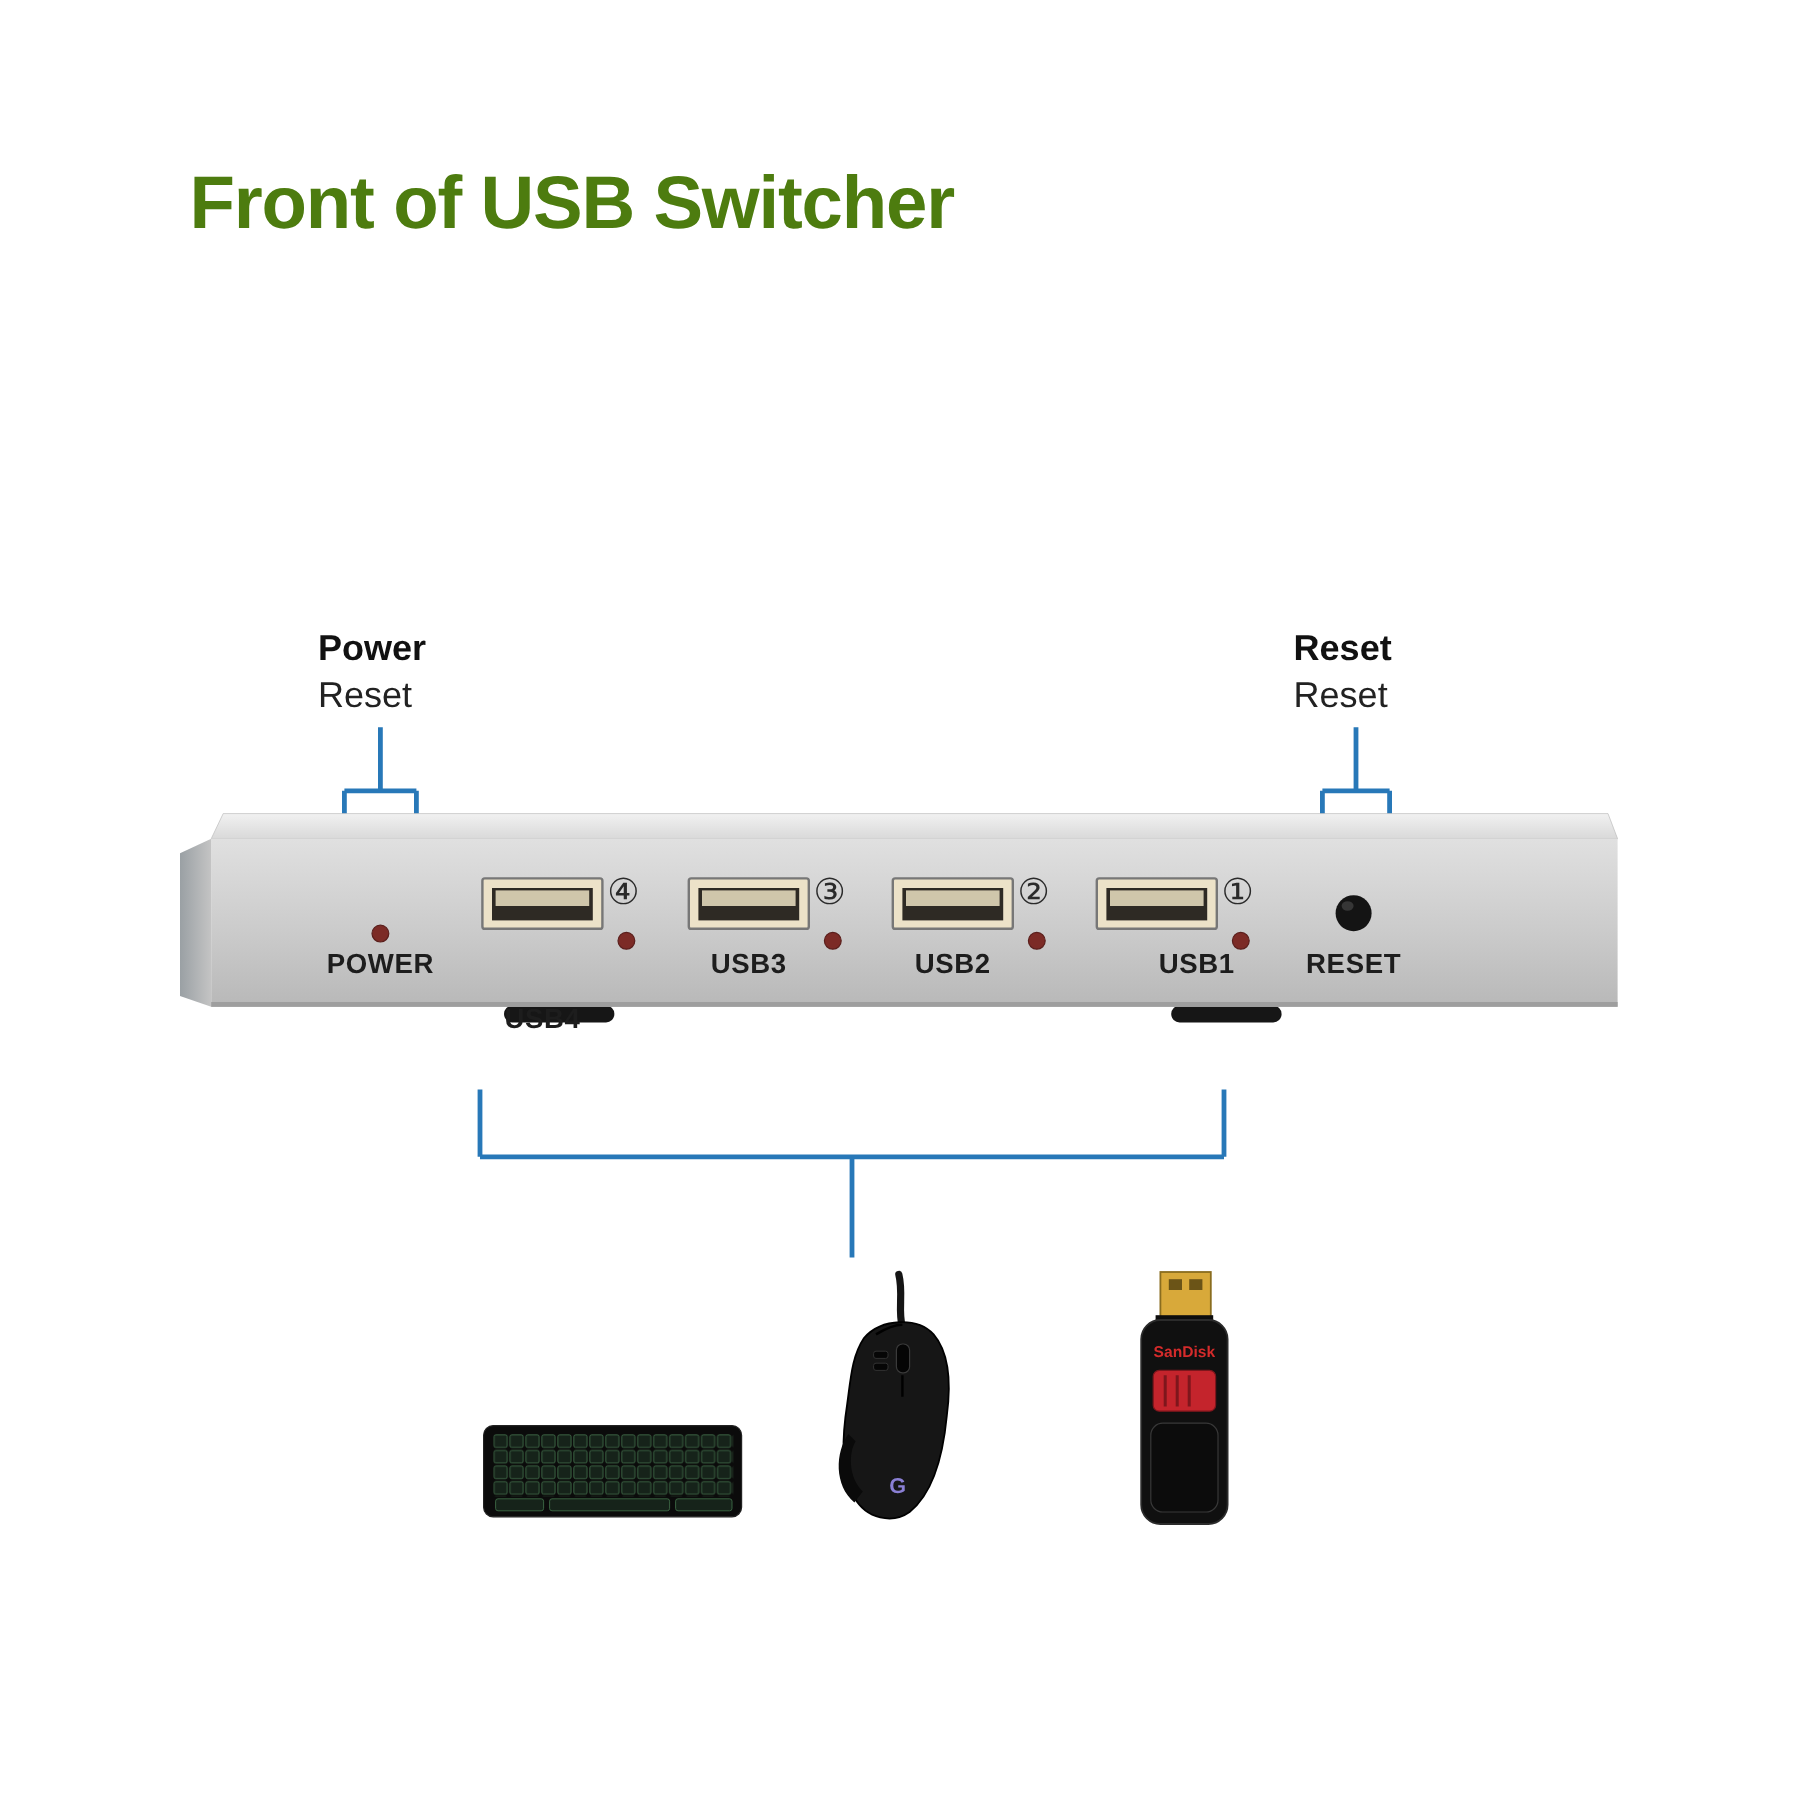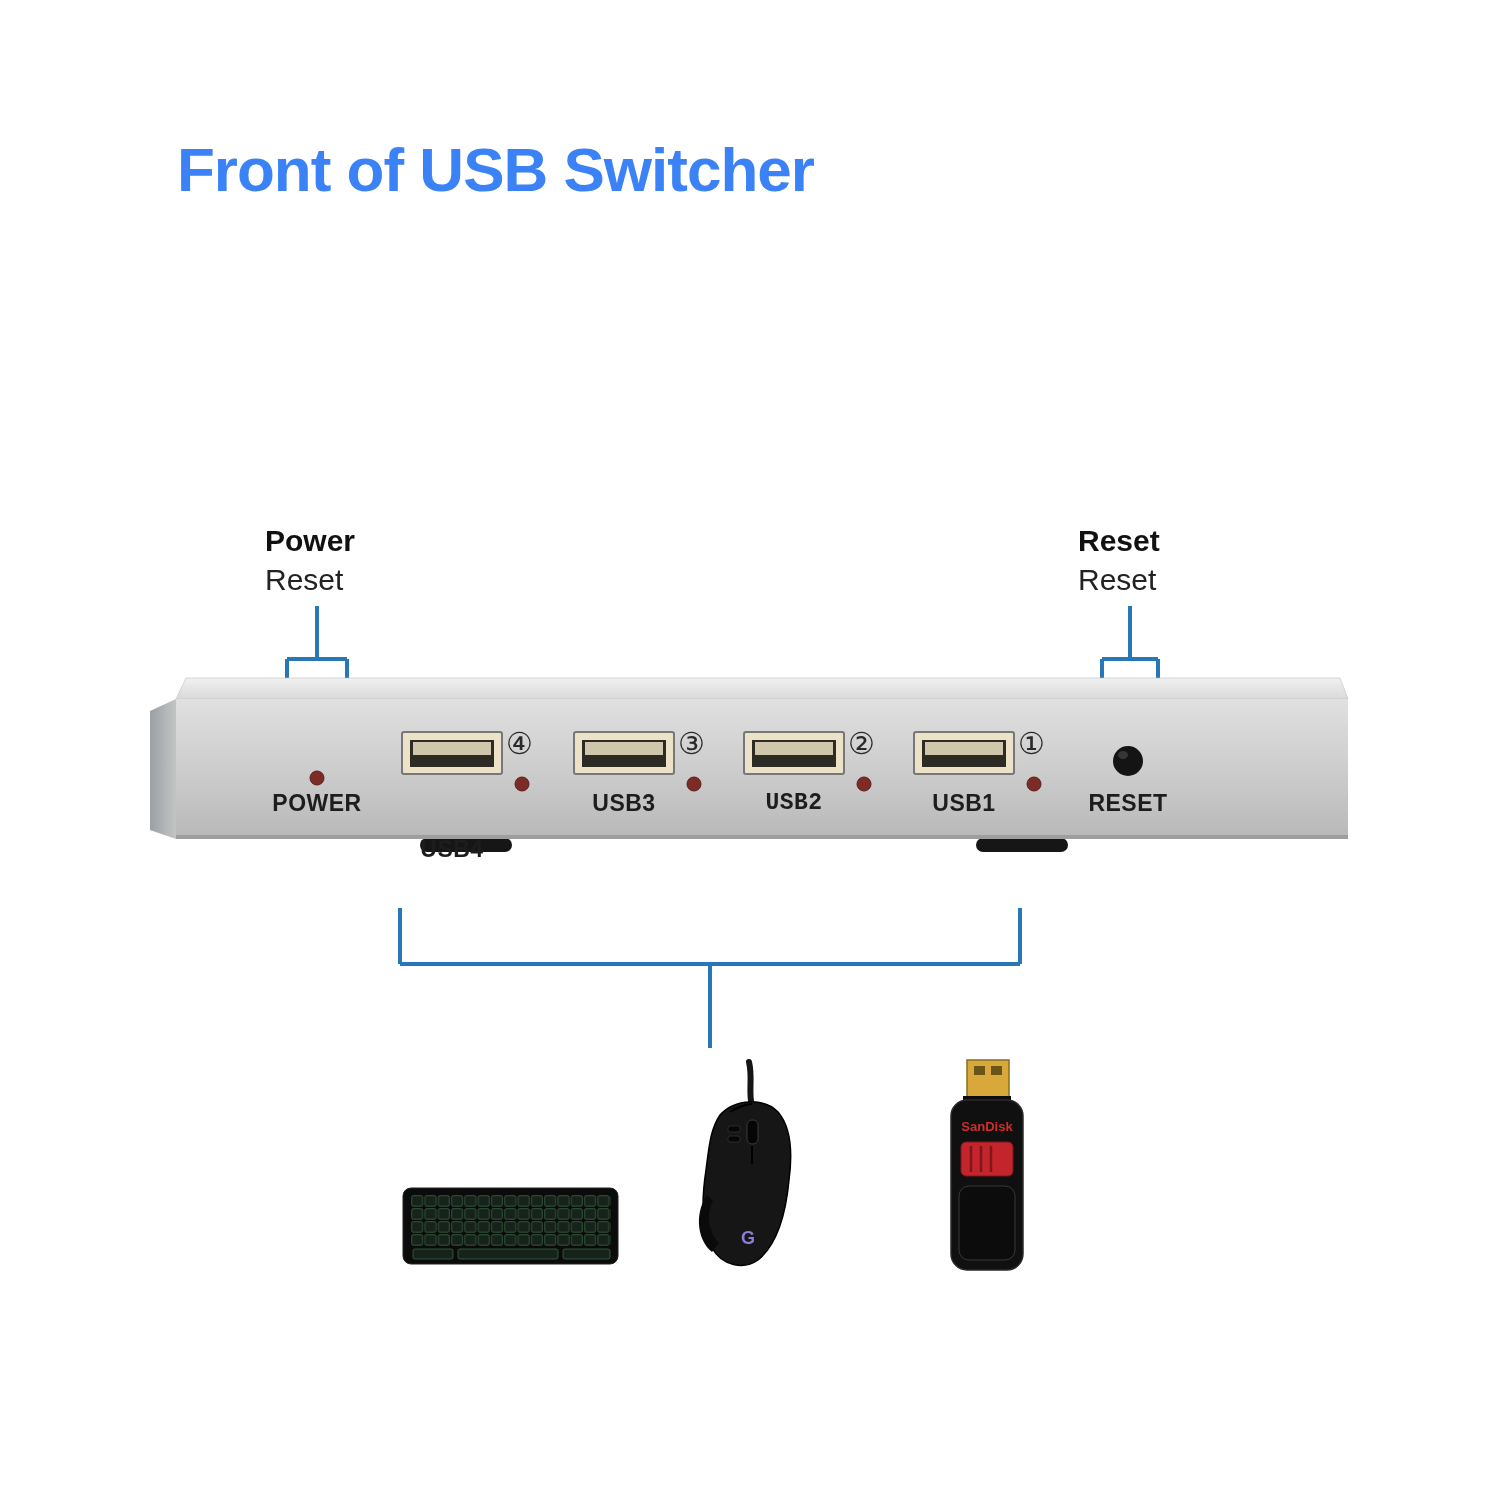--- a/index.html
+++ b/index.html
@@ -3,21 +3,21 @@
 <meta charset="utf-8">
 <style>
   html,body{margin:0;padding:0;background:#ffffff;}
   .canvas{
     position:relative;width:1500px;height:1500px;background:#ffffff;
     font-family:"Liberation Sans",sans-serif;overflow:hidden;
   }
   svg.art{position:absolute;left:0;top:0;}
   .title{
     position:absolute;left:158px;top:134px;
-    font-size:62px;font-weight:bold;color:#3b82f6;letter-spacing:-1px;margin-left:19px;
+    font-size:62px;font-weight:bold;color:#4d7c0f;letter-spacing:-1px;
   }
   .callout{position:absolute;font-size:30px;color:#222;line-height:39px;}
   .callout .b{font-weight:bold;color:#111;}
   .devlabel{
     position:absolute;width:130px;text-align:center;
     font-size:23px;font-weight:bold;color:#1d1d1d;letter-spacing:0.5px;
   }
   .portnum{
     position:absolute;font-size:30px;color:#2a2a2a;line-height:30px;
   }
@@ -129,22 +129,22 @@
   </div>
 
   <div class="callout" style="left:1078px;top:521px;">
     <div class="b">Reset</div>
     <div>Reset</div>
   </div>
 
   <div class="devlabel" style="left:252px;top:790px;">POWER</div>
   <div class="devlabel" style="left:387px;top:836px;">USB4</div>
   <div class="devlabel" style="left:559px;top:790px;">USB3</div>
-  <div class="devlabel" style="left:729px;top:790px;font-family:Liberation Mono, monospace;">USB2</div>
-  <div class="devlabel" style="left:899px;top:790px;">USB1</div>
+  <div class="devlabel" style="left:729px;top:790px;">USB2</div>
+  <div class="devlabel" style="left:899px;top:790px;text-align:right;">USB1</div>
   <div class="devlabel" style="left:1063px;top:790px;">RESET</div>
 
   <div class="portnum" style="left:506px;top:729px;">④</div>
   <div class="portnum" style="left:678px;top:729px;">③</div>
   <div class="portnum" style="left:848px;top:729px;">②</div>
   <div class="portnum" style="left:1018px;top:729px;">①</div>
 
 </div>
 
 </body></html>

